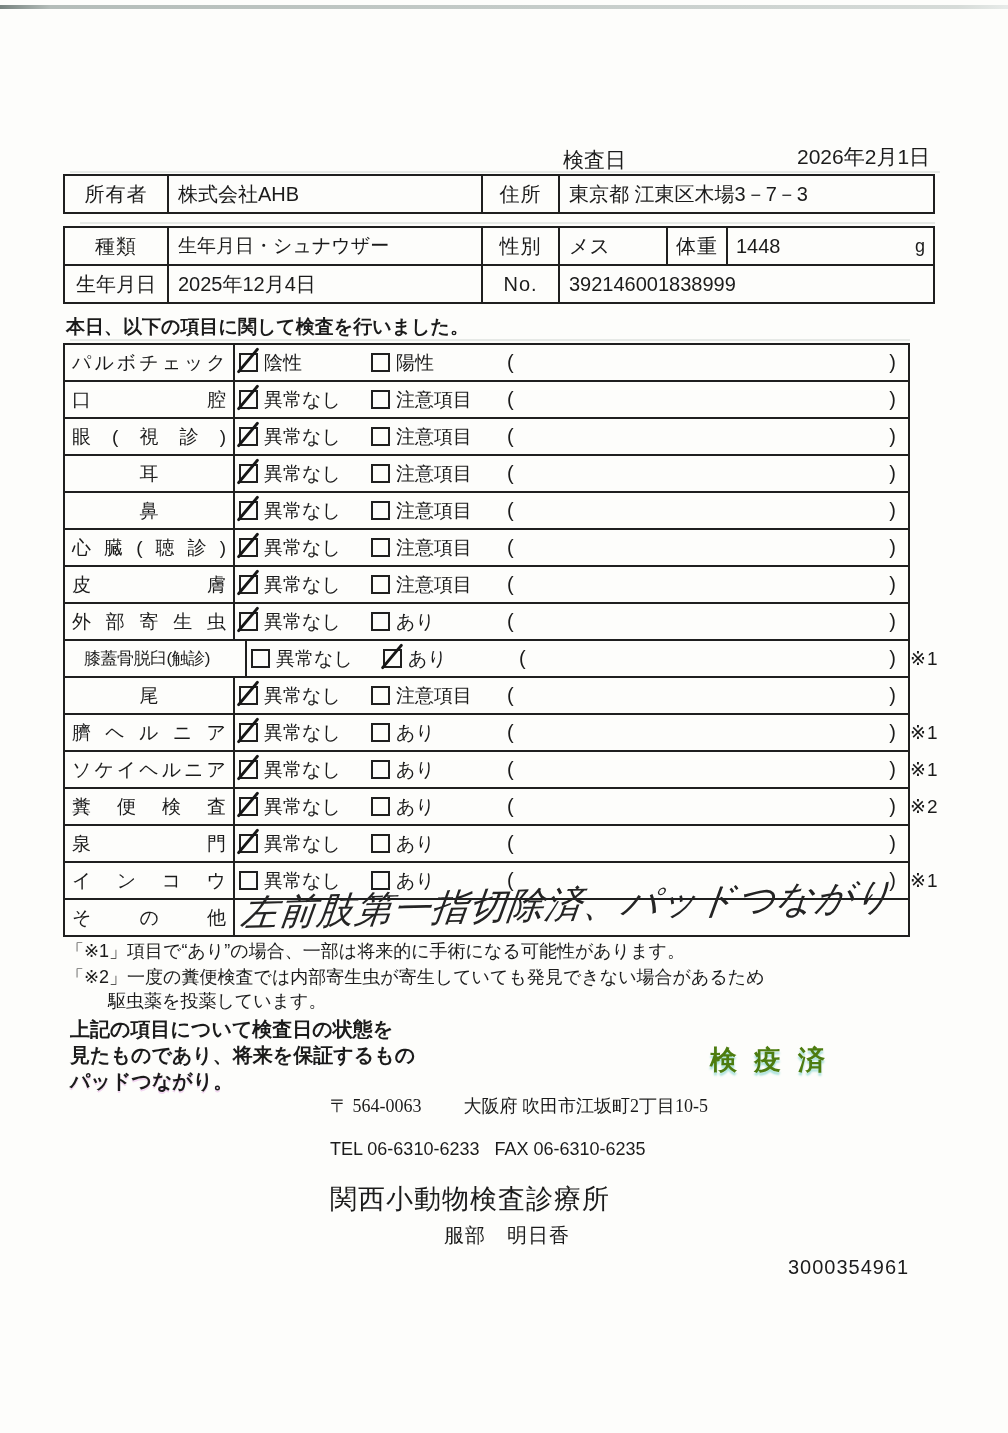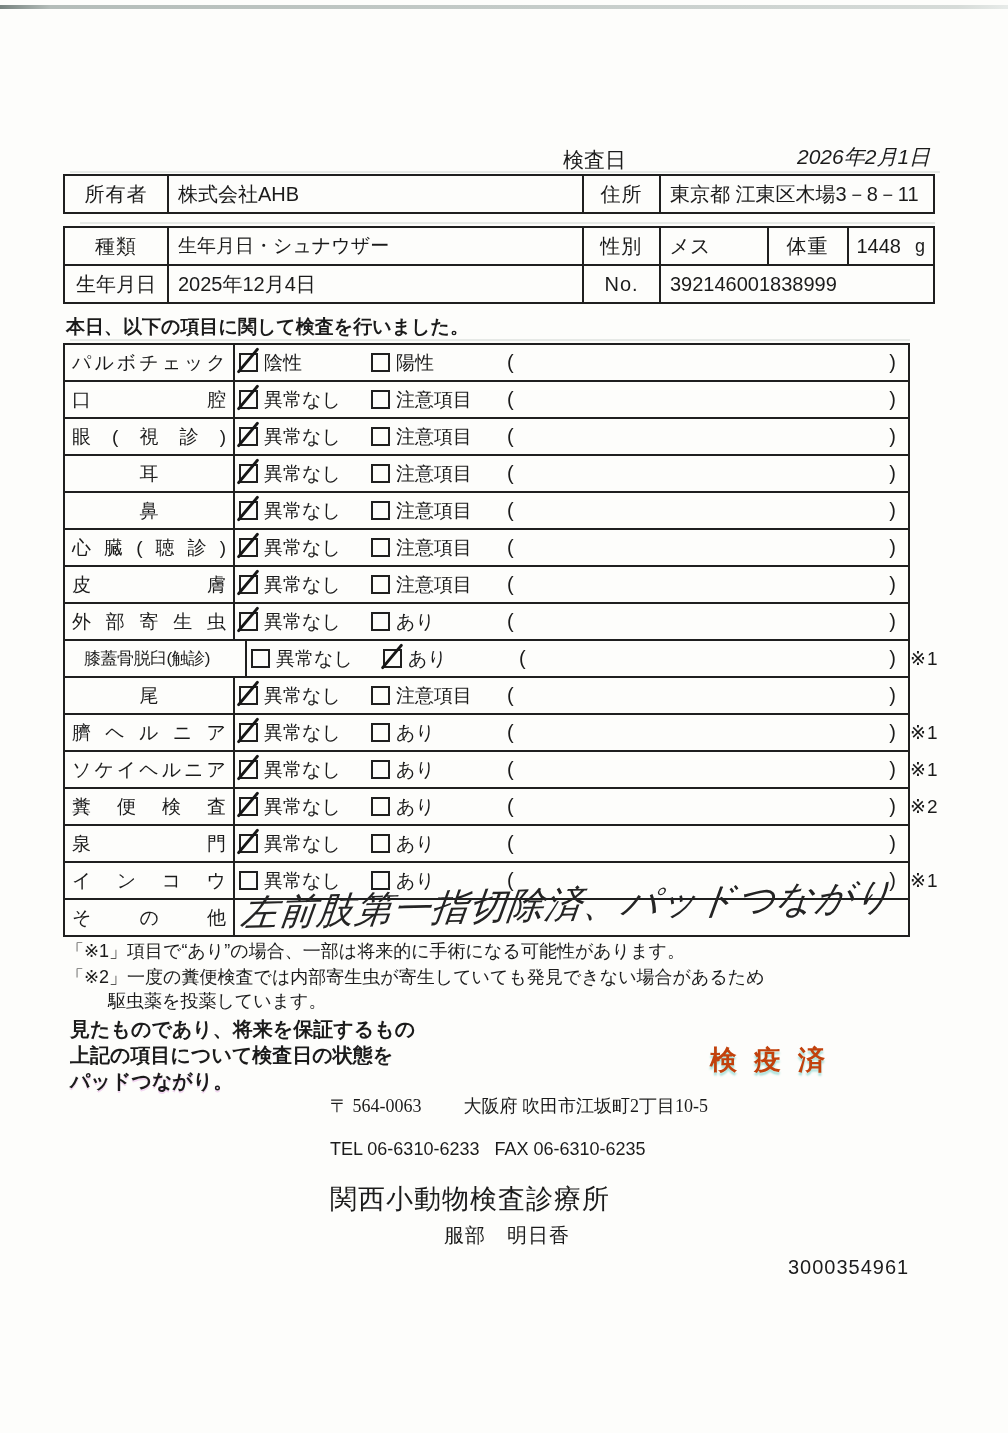--- a/index.html
+++ b/index.html
@@ -11,35 +11,35 @@
   }
   .scan-streak{position:absolute;left:0;width:100%;height:4px;
     background:linear-gradient(90deg,#5f6d69,#a7b1ad 5%,#bcc4c1 55%,#cfd5d2 95%,#e4e8e6);
     opacity:.85;}
   .scan-line{position:absolute;height:2px;background:#d3d8d6;opacity:.55;}
 
   .title{position:absolute;top:88px;left:0;width:950px;text-align:center;
     font-size:34px;font-weight:bold;letter-spacing:2px;}
 
   .date-label{position:absolute;top:146px;left:563px;font-size:21px;}
-  .date-value{position:absolute;top:143px;left:797px;font-size:21px;font-style:italic;}
+  .date-value{position:absolute;top:143px;left:797px;font-size:21px;}
 
   .tbl{position:absolute;left:63px;width:872px;box-sizing:border-box;}
   .trow{display:flex;height:40px;border:2px solid #1f1f1f;box-sizing:border-box;background:transparent;}
   .trow + .trow{margin-top:-2px;}
   .tcell{display:flex;align-items:center;box-sizing:border-box;font-size:20px;}
   .tcell.lab{justify-content:center;letter-spacing:1px;}
   .tcell.val{padding-left:9px;}
   .bl{border-left:2px solid #1f1f1f;}
   .w-ownlab{width:102px;}
-  .w-ownval{width:415px;}
+  .w-ownval{width:314px;}
   .w-adrlab{width:77px;}
   .w-adrval{flex:1;}
   .w-sexval{width:108px;}
-  .w-wlab{width:80px;}
+  .w-wlab{width:60px;}
   .w-wval{flex:1;padding:0 8px;}
   .weight-num{flex:1;}
   .weight-unit{margin-left:14px;font-size:18px;}
 
   .statement{position:absolute;top:314px;left:66px;font-size:19px;font-weight:bold;}
 
   .exam{position:absolute;top:343px;left:63px;width:847px;}
   .exam-row{position:relative;display:flex;height:39px;border:2px solid #1f1f1f;box-sizing:border-box;}
   .exam-row + .exam-row{margin-top:-2px;}
   .exam-label{width:170px;border-right:2px solid #1f1f1f;box-sizing:border-box;
@@ -64,21 +64,21 @@
 
   .fn1{position:absolute;top:939px;left:66px;font-size:18px;}
   .fn2a{position:absolute;top:965px;left:66px;font-size:18px;}
   .fn2b{position:absolute;top:989px;left:108px;font-size:18px;}
 
   .disclaimer{position:absolute;top:1016px;left:70px;font-size:20px;font-weight:bold;line-height:26px;}
   .disclaimer span{display:block;}
   .disclaimer .art{text-shadow:0 2px 0 rgba(215,120,215,.28);}
 
   .stamp{position:absolute;top:1042px;left:710px;font-size:27px;font-weight:bold;
-    letter-spacing:17px;color:#c2410c;white-space:nowrap;
+    letter-spacing:17px;color:#4d7c0f;white-space:nowrap;
     text-shadow:0 3px 2px rgba(64,190,180,.45);}
 
   .addr-line{position:absolute;top:1094px;left:330px;font-size:18px;white-space:pre;font-family:Liberation Serif, serif;}
   .addr-line .gap{display:inline-block;width:42px;}
   .tel-line{position:absolute;top:1139px;left:330px;font-size:18px;white-space:pre;}
   .clinic-name{position:absolute;top:1181px;left:330px;font-size:27px;letter-spacing:1px;}
   .examiner{position:absolute;top:1222px;left:444px;font-size:20px;letter-spacing:1px;}
   .serial{position:absolute;top:1256px;left:788px;font-size:20px;letter-spacing:1px;}
 </style>
 </head>
@@ -93,21 +93,21 @@
 
 
   <div class="date-label">検査日</div>
   <div class="date-value">2026年2月1日</div>
 
   <div class="tbl" style="top:174px">
     <div class="trow">
       <div class="tcell lab w-ownlab">所有者</div>
       <div class="tcell val w-ownval bl">株式会社AHB</div>
       <div class="tcell lab w-adrlab bl">住所</div>
-      <div class="tcell val w-adrval bl">東京都 江東区木場3－8－11</div>
+      <div class="tcell val w-adrval bl">東京都 江東区木場3－7－3</div>
     </div>
   </div>
 
   <div class="tbl" style="top:226px">
     <div class="trow">
       <div class="tcell lab w-ownlab">種類</div>
       <div class="tcell val w-ownval bl" style="font-size:19px">生年月日・シュナウザー</div>
       <div class="tcell lab w-adrlab bl">性別</div>
       <div class="tcell val w-sexval bl">メス</div>
       <div class="tcell lab w-wlab bl">体重</div>
@@ -365,22 +365,22 @@
       <span class="row-note"></span>
     </div>
 
   </div>
 
   <div class="fn1">「※1」項目で“あり”の場合、一部は将来的に手術になる可能性があります。</div>
   <div class="fn2a">「※2」一度の糞便検査では内部寄生虫が寄生していても発見できない場合があるため</div>
   <div class="fn2b">駆虫薬を投薬しています。</div>
 
   <div class="disclaimer">
+    <span>上記の項目について検査日の状態を</span>
     <span>見たものであり、将来を保証するもの</span>
-    <span>上記の項目について検査日の状態を</span>
     <span class="art">パッドつながり。</span>
   </div>
 
   <div class="stamp">検疫済</div>
 
   <div class="addr-line"><span>〒 564-0063</span><span class="gap"></span><span>大阪府 吹田市江坂町2丁目10-5</span></div>
 
   <div class="tel-line">TEL 06-6310-6233   FAX 06-6310-6235</div>
 
   <div class="clinic-name">関西小動物検査診療所</div>

